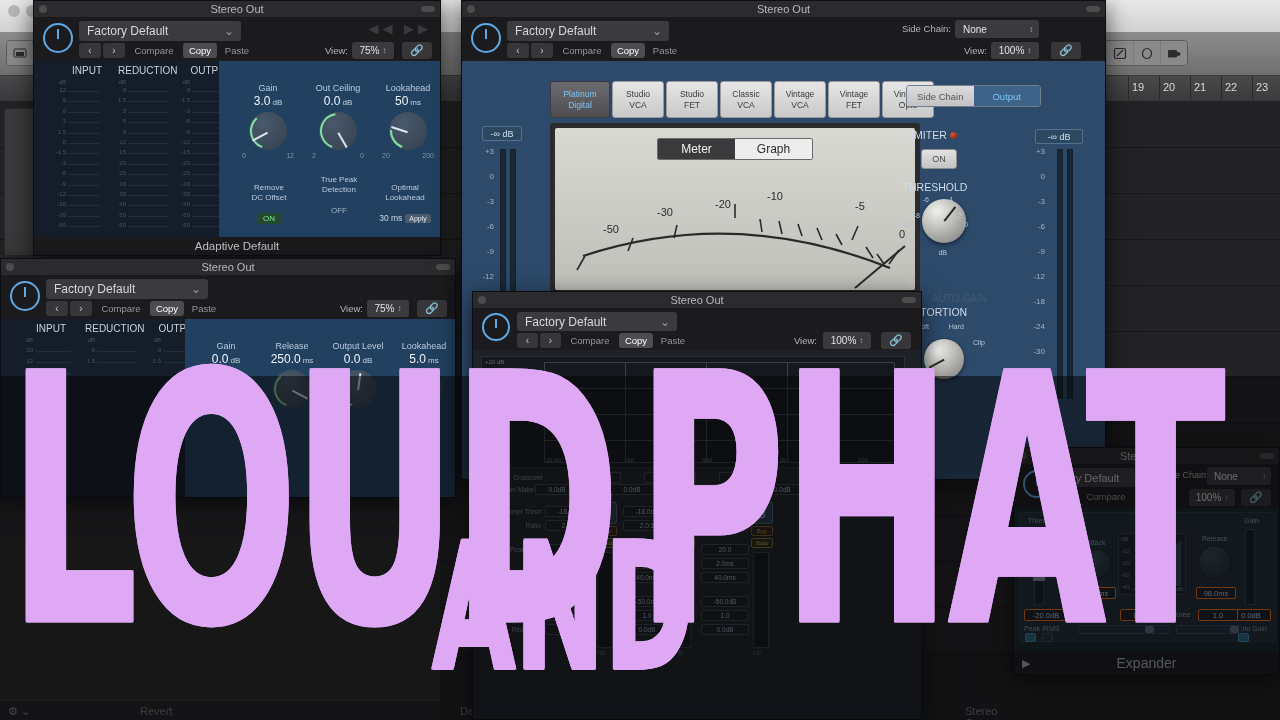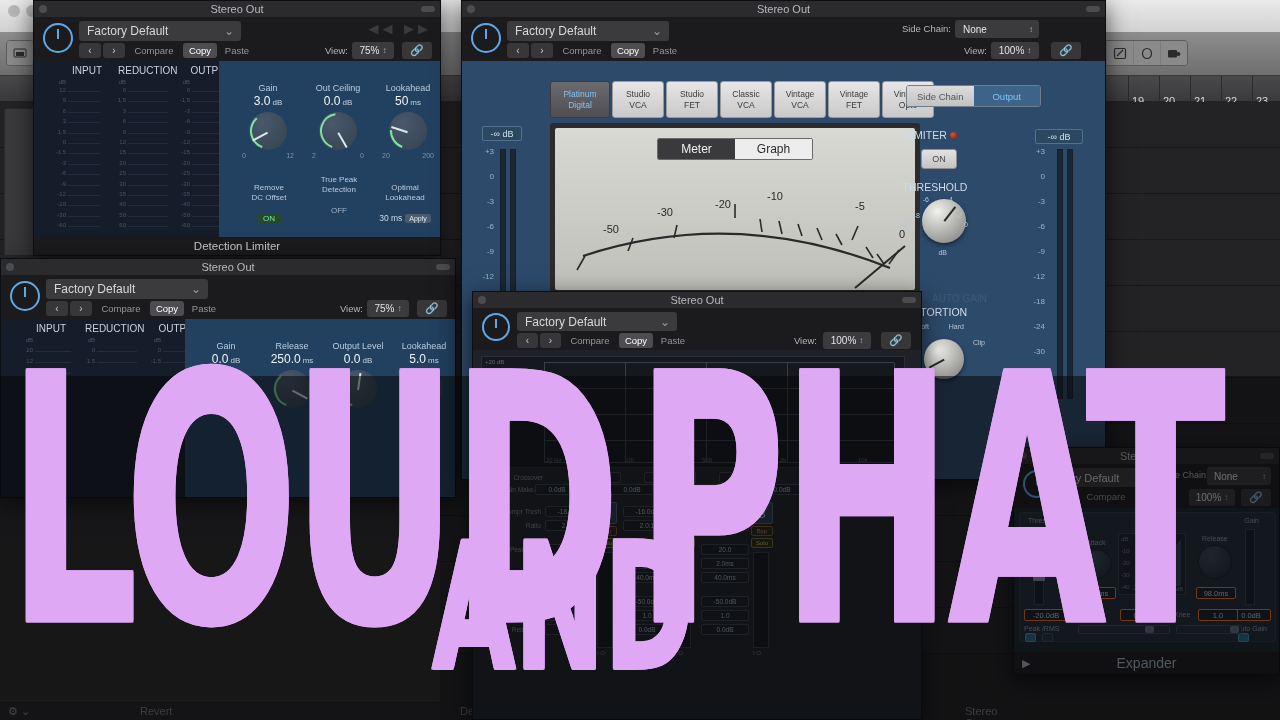--- a/index.html
+++ b/index.html
@@ -15,21 +15,21 @@
   .tl.a{left:8px;} .tl.b{left:26px;} .tl.c{left:44px;}
   .lp-toolbar { position:absolute; left:0; top:32px; width:1280px; height:44px;
      background:linear-gradient(#8d8d8d,#6f6f6f); border-bottom:1px solid #3a3a3a; }
   .tb-group { position:absolute; display:flex; gap:1px; background:#7c7c7c; border-radius:4px;
      border:1px solid #5c5c5c; overflow:hidden; }
   .tb-btn { width:26px; height:24px; background:#8a8a8a; display:flex; align-items:center;
      justify-content:center; color:#2b2b2b; font-size:13px; }
   .lp-ruler { position:absolute; left:0; top:76px; width:1280px; height:26px;
      background:linear-gradient(#4a4a4c,#3a3a3c); border-bottom:1px solid #232325;
      color:#d8d8d8; font-size:11px; }
-  .rtick { position:absolute; top:19px; }
+  .rtick { position:absolute; top:5px; }
   .rline { position:absolute; top:0; width:1px; height:26px; background:#2a2a2c; }
   .lp-tracks { position:absolute; left:0; top:102px; width:1280px; height:618px;
      background:#202022; }
   .lp-trkrow { position:absolute; left:0; width:1280px; height:46px;
      border-bottom:1px solid #18181a; background:#232325; }
   .lp-sidepanel { position:absolute; left:4px; top:108px; width:50px; height:560px;
      background:#3a3a3c; border:1px solid #2a2a2c; border-radius:3px; }
   .lp-inspector { position:absolute; left:0; top:255px; width:440px; height:465px;
      background:#2a2a2c; }
   .insp-line { position:absolute; color:#5a5a5e; font-size:11px; }
@@ -440,21 +440,21 @@
           <div style="position: absolute; left: 86px; top: 114px; width: 68px; text-align: center;">
             <div class="sub-cap">True Peak<br>Detection</div>
             <div style="margin-top: 4px;"><span class="tog off">OFF</span></div>
           </div>
           <div style="position: absolute; left: 152px; top: 122px; width: 68px; text-align: center;">
             <div class="sub-cap">Optimal<br>Lookahead</div>
             <div style="margin-top: 4px;"><span style="color: rgb(201, 217, 232); font-size: 8.5px; margin-right: 3px;">30 ms</span><span class="mini-btn">Apply</span></div>
           </div>
         </div>
     </div>
-    <div class="plug-foot" style="height:18px;font-size:11.5px;">Detection Limiter</div>
+    <div class="plug-foot" style="height:18px;font-size:11.5px;">Adaptive Default</div>
   </div>
 
   <div class="plug" style="left:0;top:258px;width:456px;height:240px;">
     <div class="plug-title">
       <span class="dot"></span>
       <span>Stereo Out</span>
       <span class="pill"></span>
     </div>
     <div class="plug-head" style="height:44px;">
       <div class="pwr" style="left:9px;top:6px;width:30px;height:30px;">

